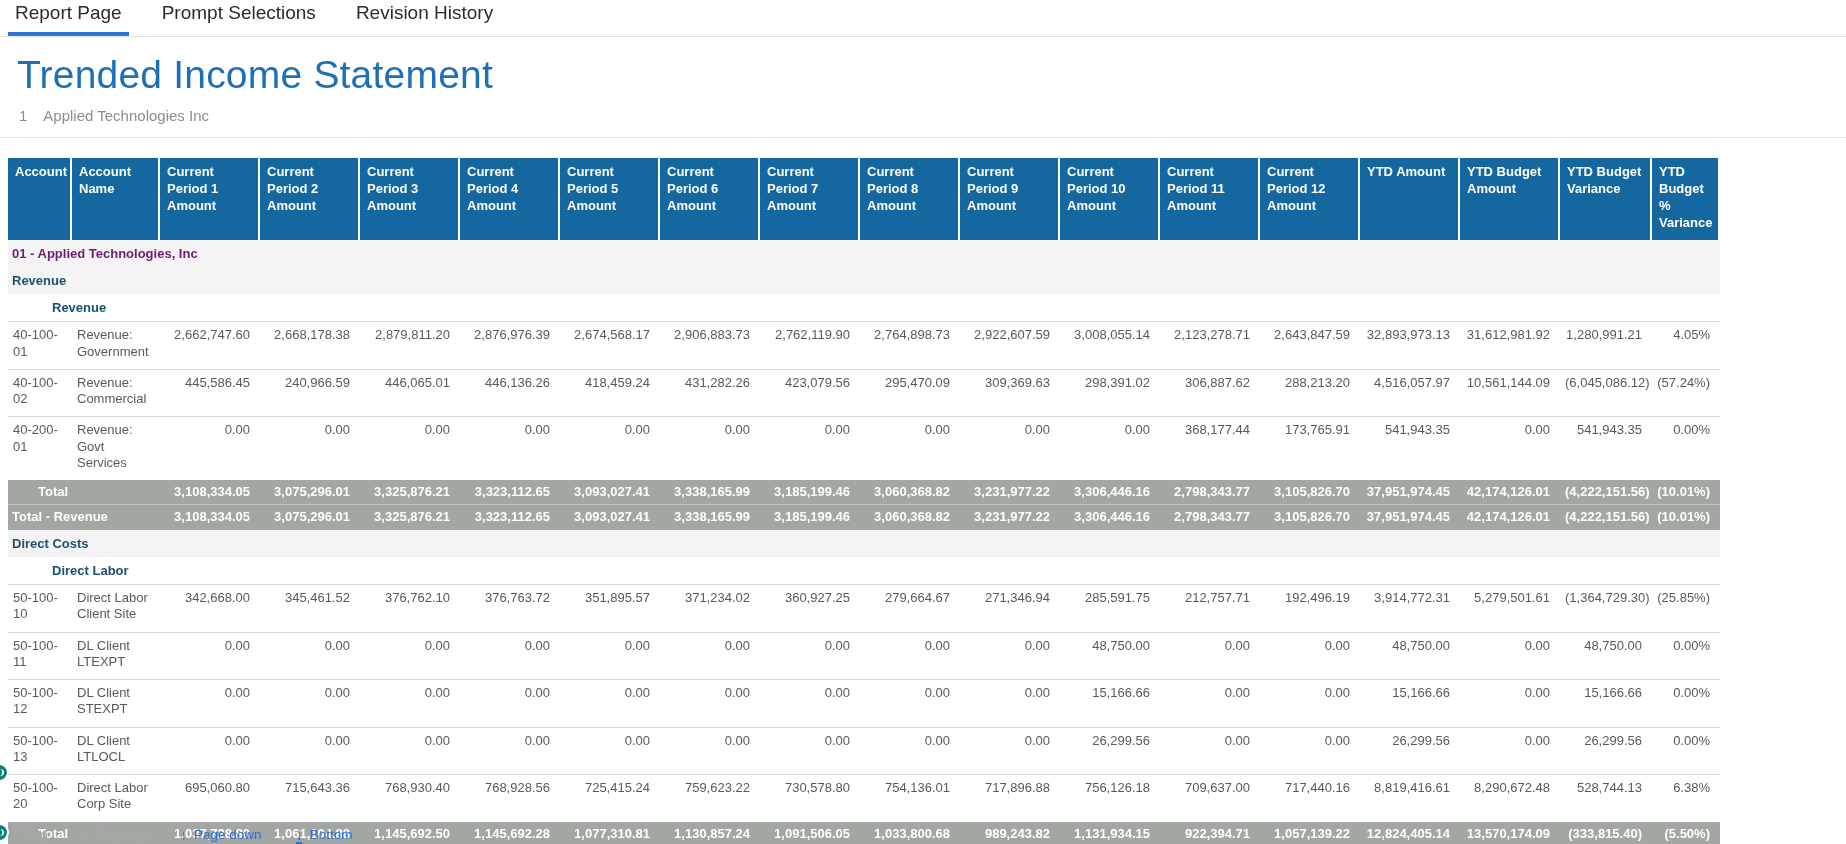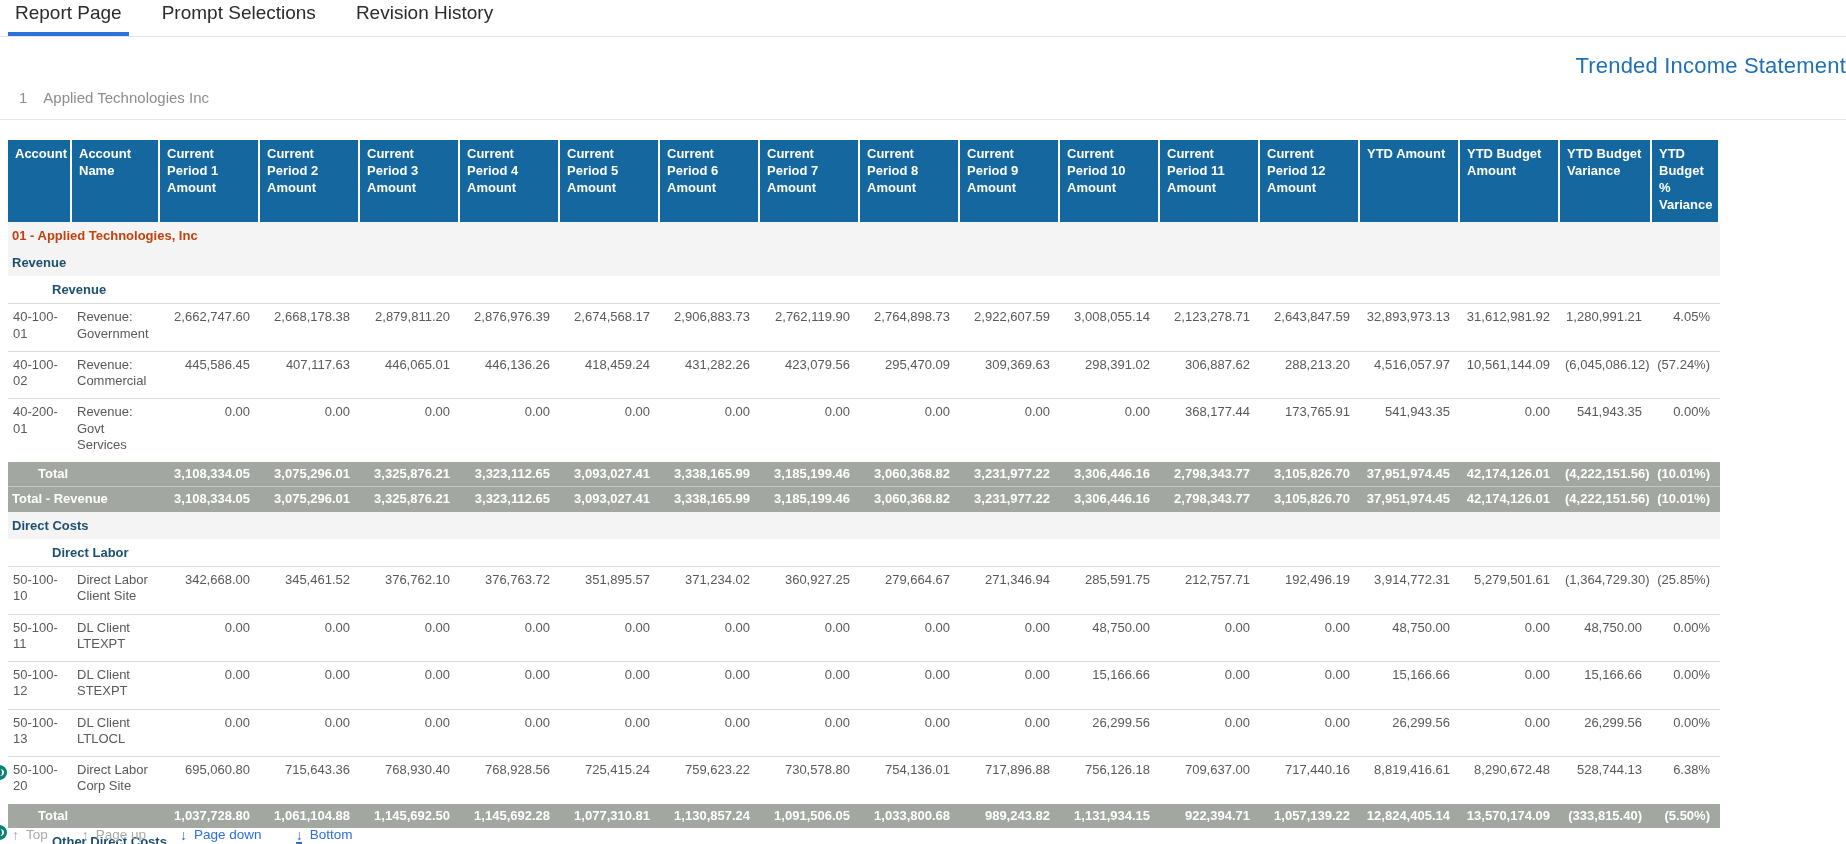--- a/index.html
+++ b/index.html
@@ -15,42 +15,42 @@
     border-bottom:1px solid #e2e2e2;
   }
   .tab{
     font-size:19px;color:#2b2b2b;
     padding:9px 7px 8px 7px;margin-right:26px;
     border-bottom:4px solid transparent;cursor:pointer;white-space:nowrap;
   }
   .tab.active{border-bottom-color:#2d74da;}
   
   .page-title{
-    font-size:22px;font-weight:400;color:#1d70b8;
-    margin:16px 0 0 17px;letter-spacing:.2px;text-align:right;
+    font-size:39px;font-weight:400;color:#1d70b8;
+    margin:16px 0 0 17px;letter-spacing:.2px;
   }
   .page-subtitle{
     display:flex;gap:16px;margin:10px 0 0 19px;
     font-size:15px;color:#8d8d8d;
   }
   .divider{border-top:1px solid #e7e7e7;margin-top:13px;}
   
   table.report{
     border-collapse:separate;border-spacing:0;table-layout:fixed;
     margin:20px 0 0 8px;width:1712px;font-size:13px;
   }
   table.report th{
     background:#15689f;color:#fff;font-weight:bold;
     text-align:left;vertical-align:top;
     padding:6px 6px 8px 7px;line-height:1.3;
     border-right:2px solid #fff;box-sizing:border-box;margin-left:16px;
   }
   table.report td{box-sizing:border-box;line-height:1.25;}
   tr.row-company td{
-    color:#c2410c;font-weight:bold;background:#f4f4f4;
+    color:#701a75;font-weight:bold;background:#f4f4f4;
     padding:6px 4px 5px 4px;
     margin-top:8px;
   }
   tr.row-section td{
     color:#1c4f70;font-weight:bold;background:#f4f4f4;
     padding:6px 4px 5px 4px;
   }
   tr.row-subsection td{
     color:#1c4f70;font-weight:bold;background:#fff;
     padding:6px 4px 5px 44px;
@@ -183,21 +183,21 @@
         <td class="cell-num">2,643,847.59</td>
         <td class="cell-num">32,893,973.13</td>
         <td class="cell-num">31,612,981.92</td>
         <td class="cell-num">1,280,991.21</td>
         <td class="cell-num">4.05%</td>
       </tr>
       <tr class="row-data">
         <td class="cell-account">40-100-02</td>
         <td>Revenue: Commercial</td>
         <td class="cell-num">445,586.45</td>
-        <td class="cell-num">407,117.63</td>
+        <td class="cell-num">240,966.59</td>
         <td class="cell-num">446,065.01</td>
         <td class="cell-num">446,136.26</td>
         <td class="cell-num">418,459.24</td>
         <td class="cell-num">431,282.26</td>
         <td class="cell-num">423,079.56</td>
         <td class="cell-num">295,470.09</td>
         <td class="cell-num">309,369.63</td>
         <td class="cell-num">298,391.02</td>
         <td class="cell-num">306,887.62</td>
         <td class="cell-num">288,213.20</td>

